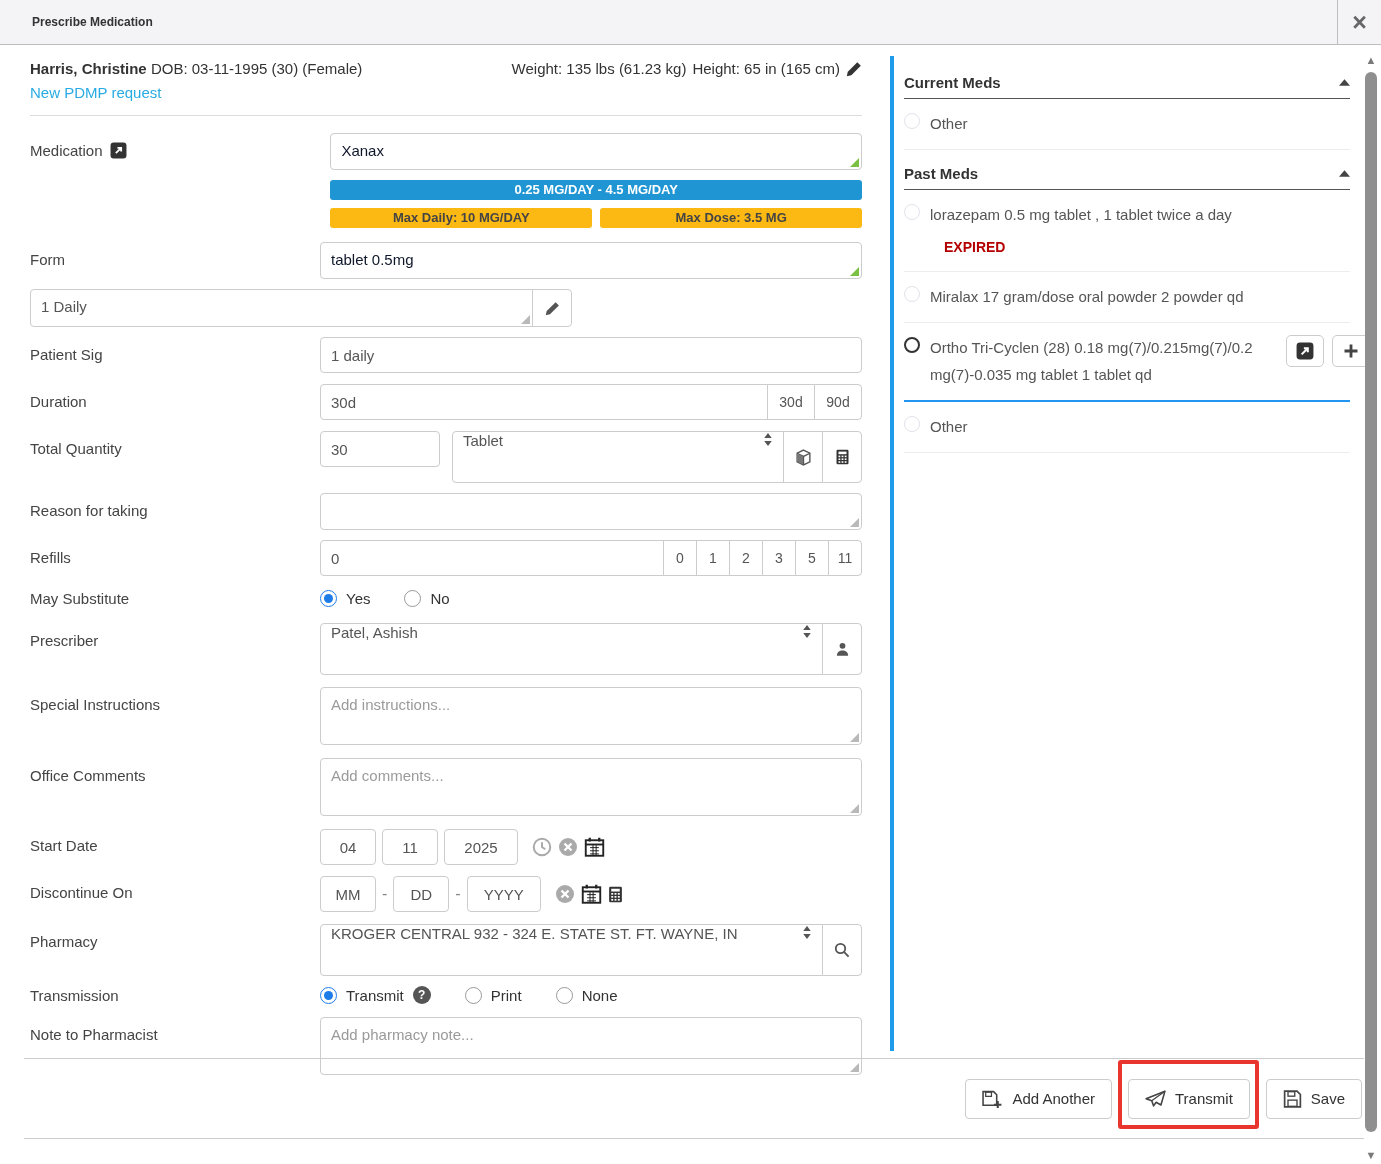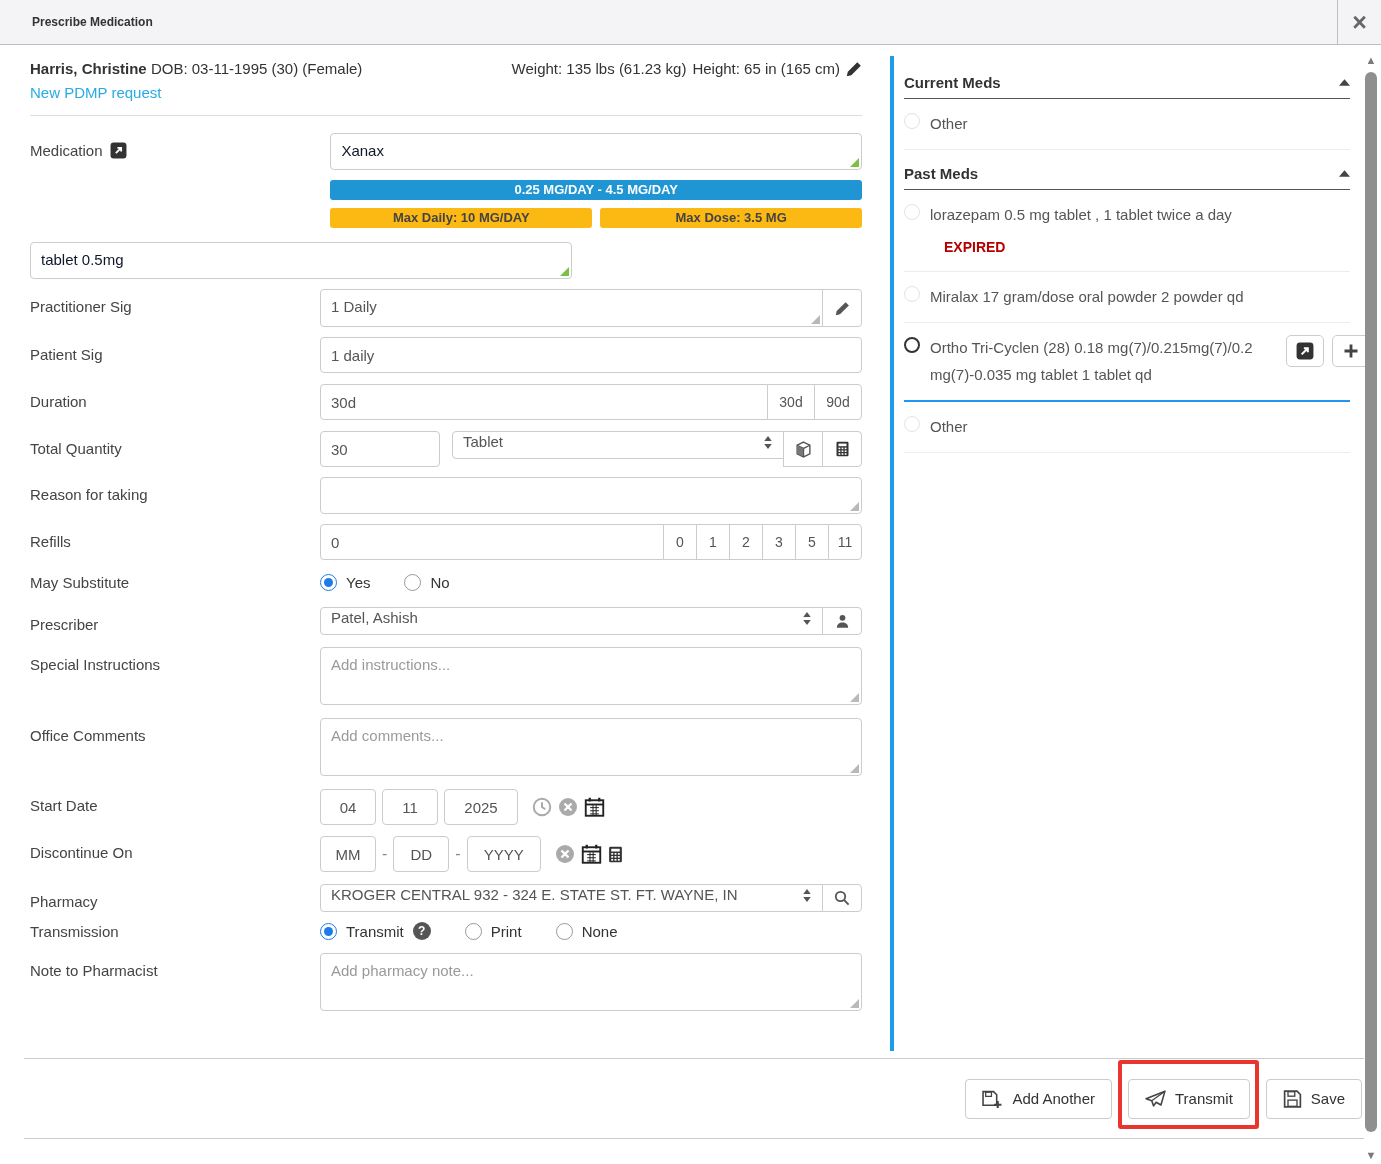--- a/index.html
+++ b/index.html
@@ -37,21 +37,21 @@
 
   .grp { display:flex; align-items:stretch; }
   .grp > * { border:1px solid #ccc; margin-left:-1px; background:#fff; }
   .grp > :first-child { margin-left:0; border-radius:4px 0 0 4px; }
   .grp > :last-child { border-radius:0 4px 4px 0; }
   .gin { flex:1; display:flex; align-items:center; padding:0 10px; font-size:15px; color:#555; height:36px; position:relative; }
   .gtx { flex:1; position:relative; padding:8px 10px; font-size:15px; color:#555; min-height:38px; }
   .gbtn { min-width:40px; display:flex; align-items:center; justify-content:center; font-size:14px; color:#555; cursor:pointer; padding:0 6px; }
   .qbtn { width:48px; display:flex; align-items:center; justify-content:center; font-size:14px; color:#555; cursor:pointer; }
   .rbtn { width:34px; display:flex; align-items:center; justify-content:center; font-size:14px; color:#555; cursor:pointer; }
-  .gsel { flex:1; display:flex; align-items:flex-end; justify-content:space-between; padding:8px 10px; font-size:15px; color:#555; height:28px; cursor:pointer; }
+  .gsel { flex:1; display:flex; align-items:flex-start; justify-content:space-between; padding:0 10px; font-size:15px; color:#555; height:52px; cursor:pointer; }
 
   .qty-row { display:flex; }
   .qty-in { width:120px; margin-right:12px; }
   .qty-grp { flex:1; }
 
   .radio-row { display:flex; align-items:center; gap:9px; padding-top:9px; font-size:15px; color:#333; }
   .radio { width:17px; height:17px; border-radius:50%; border:1px solid #999; background:#fff; position:relative; flex:none; cursor:pointer; }
   .radio.sel { border:1px solid #1e7ce8; }
   .radio.sel::after { content:""; position:absolute; inset:3px; border-radius:50%; background:#1e7ce8; }
   .rgap { width:16px; }
@@ -146,30 +146,30 @@
         <div class="bar-blue">0.25 MG/DAY - 4.5 MG/DAY</div>
         <div class="bar-row">
           <div class="bar-yellow">Max Daily: 10 MG/DAY</div>
           <div class="bar-yellow">Max Dose: 3.5 MG</div>
         </div>
       </div>
     </div>
 
     
     <div class="frow" style="margin-bottom:10px;">
+      <div class="flabel">
+          <span>Form</span>
+        </div>
       <div class="fctl">
           <div class="tx rz-g">tablet 0.5mg</div>
         </div>
     </div>
 
     
     <div class="frow" style="margin-bottom:10px;">
-      <div class="flabel">
-          <span>Practitioner Sig</span>
-        </div>
       <div class="fctl">
         <div class="grp">
           <div class="gtx rz">1 Daily</div>
           <div class="gbtn">
             <svg width="15" height="15" viewBox="0 0 16 16">
                 <path d="M11.3 1.2l3.5 3.5L5.3 14.2l-4.5 1 1-4.5z" fill="#555"></path>
               </svg>
           </div>
         </div>
       </div>

